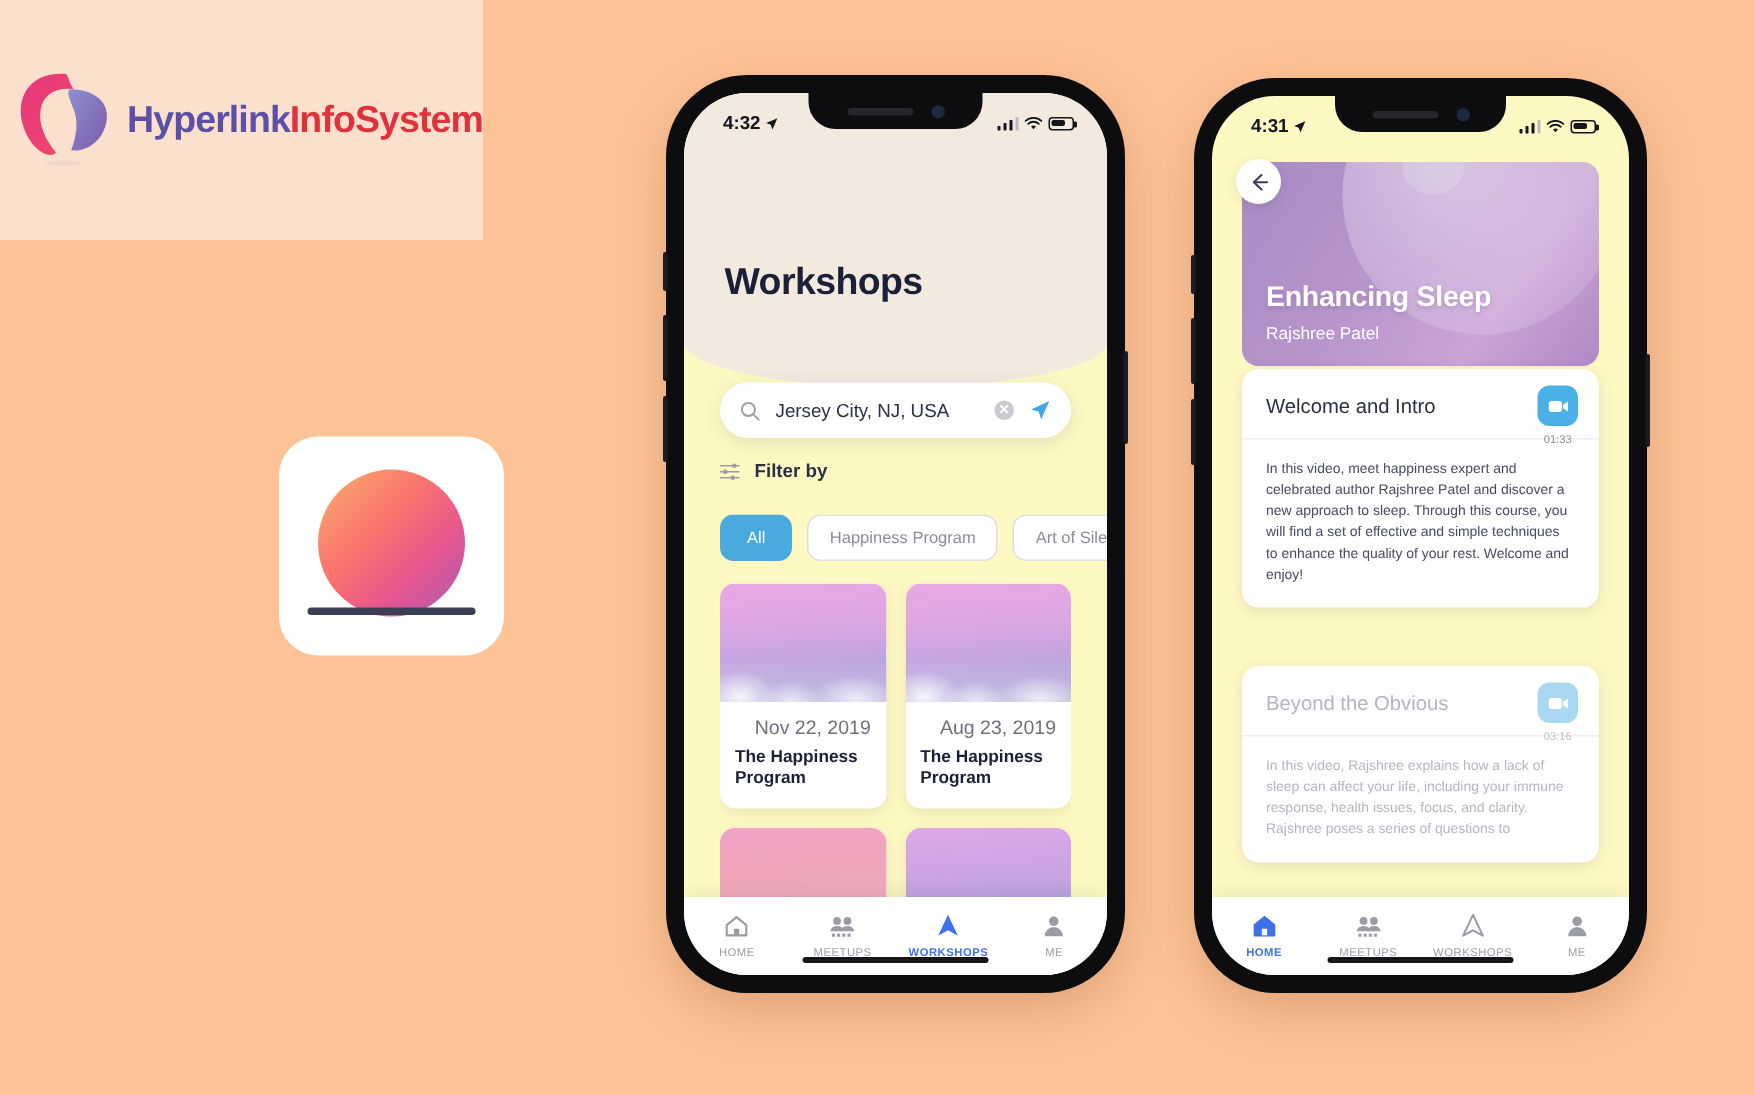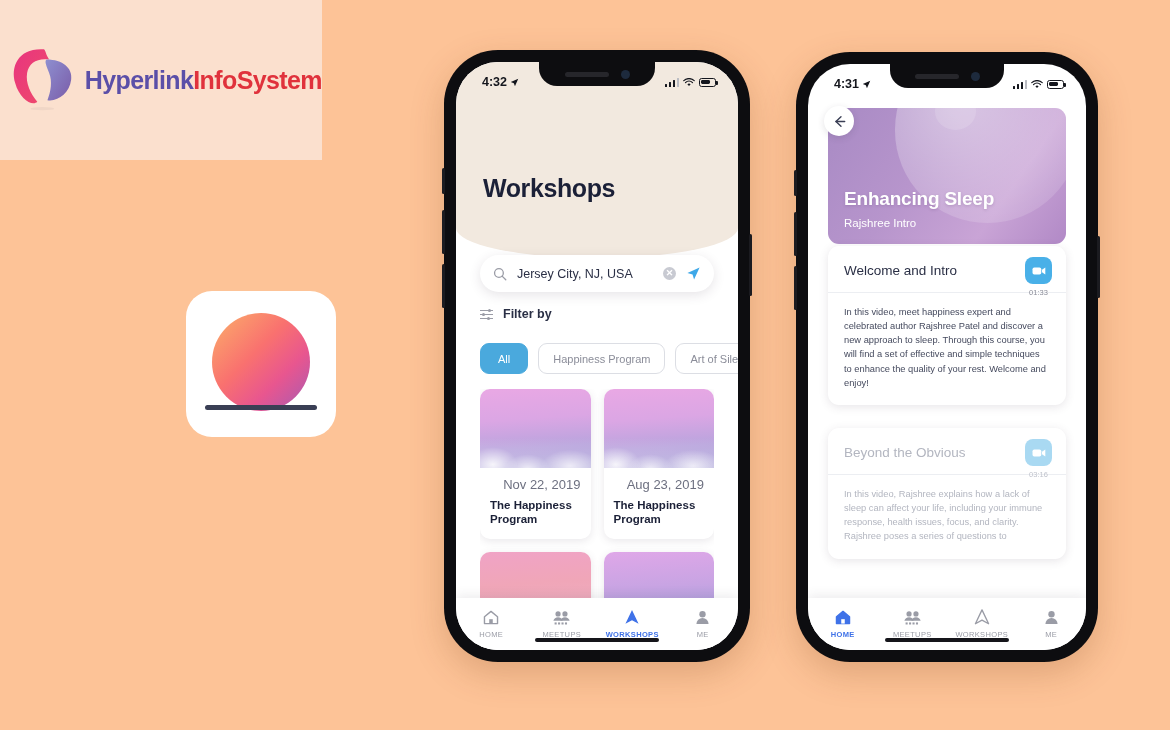--- a/index.html
+++ b/index.html
@@ -38,21 +38,21 @@
     height:5px; border-radius:3px; background:#3a3f55;
   }
 
   
   .phone{ position:absolute; }
   .phone-body{
     position:absolute; inset:0; background:#0d0d10;
     border-radius:54px; box-shadow:0 12px 34px rgba(120,60,20,.22);
   }
   .phone-screen{
-    position:absolute; overflow:hidden; background:#ffffff;
+    position:absolute; overflow:hidden; background:#fef9c3;
     border-radius:42px;
     padding-left:48px;
   }
   .notch{
     position:absolute; left:50%; transform:translateX(-50%); top:0;
     background:#0d0d10; border-bottom-left-radius:18px; border-bottom-right-radius:18px;
     z-index:40; display:flex; align-items:center; justify-content:center; gap:12px;
   }
   .notch .speaker{ width:44px; height:5px; border-radius:3px; background:#26262b; }
   .notch .cam{ width:9px; height:9px; border-radius:50%; background:#1d2a3d; }
@@ -416,21 +416,21 @@
         </svg>
         <span class="batt">
             <i></i>
           </span>
       </div>
     </div>
 
     <div class="hero">
       <div class="moon"></div>
       <div class="hero-title">Enhancing Sleep</div>
-      <div class="hero-author">Rajshree Intro</div>
+      <div class="hero-author">Rajshree Patel</div>
     </div>
     <div class="back-btn">
       <svg width="13" height="13" viewBox="0 0 14 14">
         <path d="M8.6 1.8 L3.2 7 L8.6 12.2" stroke="#3a3f55" stroke-width="1.5" fill="none" stroke-linecap="round" stroke-linejoin="round"></path>
         <line x1="3.2" y1="7" x2="12.6" y2="7" stroke="#3a3f55" stroke-width="1.5" stroke-linecap="round"></line>
       </svg>
     </div>
 
     <div class="lesson" style="top:182px;">
       <div class="lesson-head">
@@ -439,21 +439,21 @@
           <svg width="14" height="10" viewBox="0 0 16 11">
             <rect x="0.6" y="1.4" width="10" height="8.2" rx="2" fill="#fff"></rect>
             <path d="M11.4 4.2 L15.2 1.6 V9.4 L11.4 6.8 Z" fill="#fff"></path>
           </svg>
         </div>
         <div class="vid-dur">01:33</div>
       </div>
       <div class="lesson-body">In this video, meet happiness expert and celebrated author Rajshree Patel and discover a new approach to sleep. Through this course, you will find a set of effective and simple techniques to enhance the quality of your rest. Welcome and enjoy!</div>
     </div>
 
-    <div class="lesson dim" style="top:364px;">
+    <div class="lesson dim" style="top:380px;">
       <div class="lesson-head">
         <div class="lesson-title">Beyond the Obvious</div>
         <div class="vid-ico">
           <svg width="14" height="10" viewBox="0 0 16 11">
             <rect x="0.6" y="1.4" width="10" height="8.2" rx="2" fill="#fff"></rect>
             <path d="M11.4 4.2 L15.2 1.6 V9.4 L11.4 6.8 Z" fill="#fff"></path>
           </svg>
         </div>
         <div class="vid-dur">03:16</div>
       </div>

